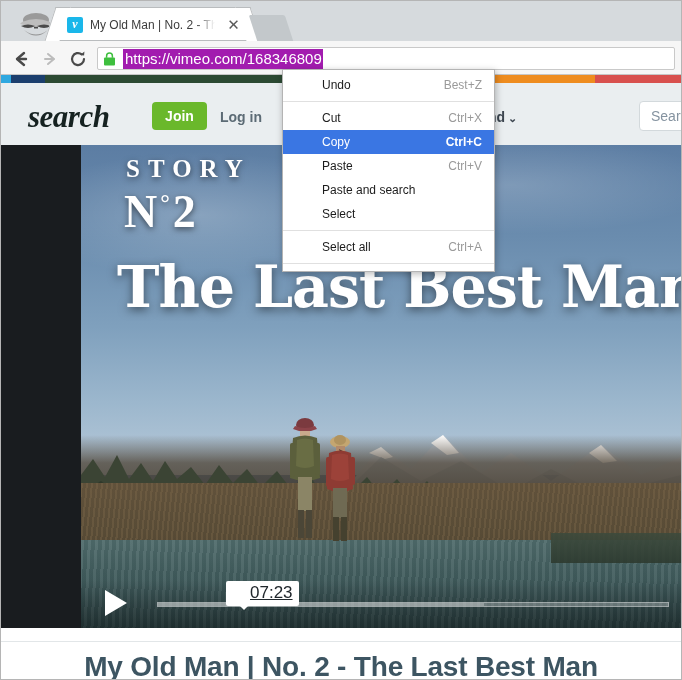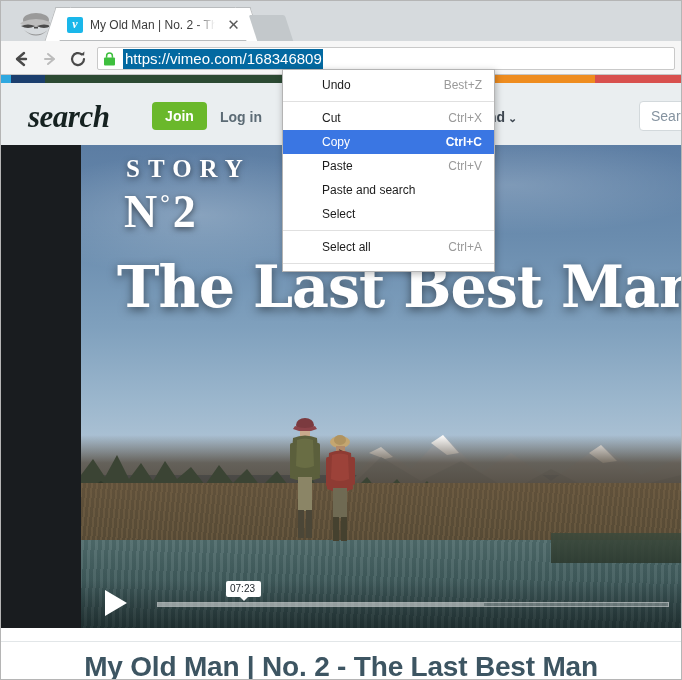--- a/index.html
+++ b/index.html
@@ -105,21 +105,21 @@
     overflow: hidden;
   }
   .lock-badge {
     margin-left: 5px; width: 13px; height: 14px;
     flex: 0 0 auto; position: relative;
   }
   .url-text {
     margin-left: 7px;
     font-size: 15px;
     color: #ffffff;
-    background: #0369a1;
+    background: #a21caf;
     padding: 1px 1px 2px 2px;
     white-space: nowrap;
     font-family: "Liberation Sans", sans-serif;
   }
 
   
   .viewport {
     position: absolute; left: 0; top: 74px;
     width: 680px; height: 604px;
     background: #ffffff;
@@ -312,24 +312,25 @@
   }
   .progress-fill {
     position: absolute; left: 0; top: 0;
     height: 100%;
     background: rgba(255,255,255,0.30);
   }
   .time-bubble {
     position: absolute; left: 68px; top: -22px;
     background: #ffffff;
     color: #20272c;
-    font-size: 10px;
-    padding: 2px 6px 3px 4px;
+    font-size: 17px;
+    padding: 2px 6px 3px 24px;
     border-radius: 2px;
     white-space: nowrap;
+    text-decoration: underline;
   }
   .time-bubble::after {
     content: ""; position: absolute;
     left: 14px; bottom: -4px;
     border-left: 4px solid transparent;
     border-right: 4px solid transparent;
     border-top: 4px solid #ffffff;
   }
 
   

